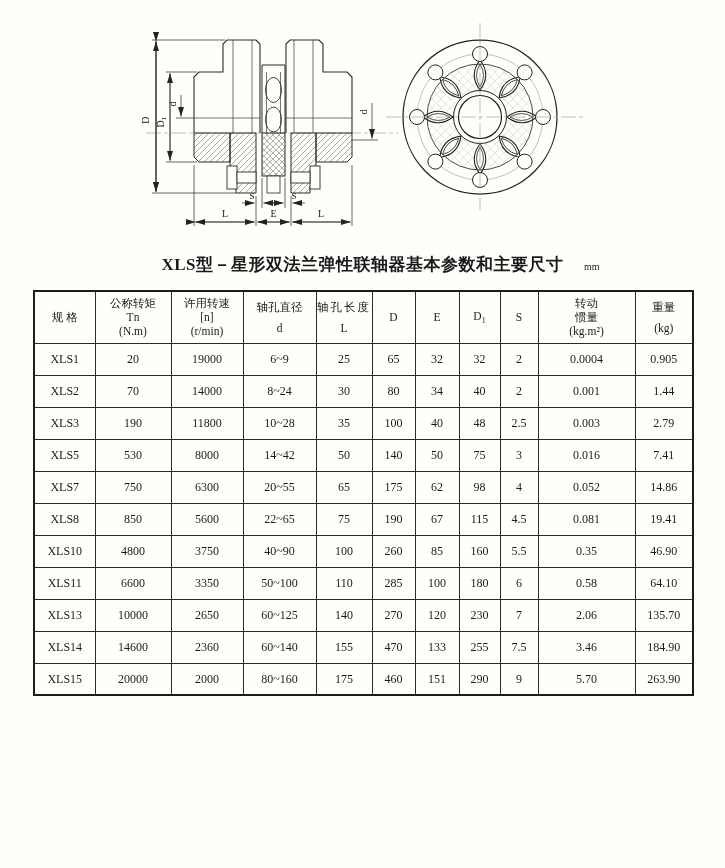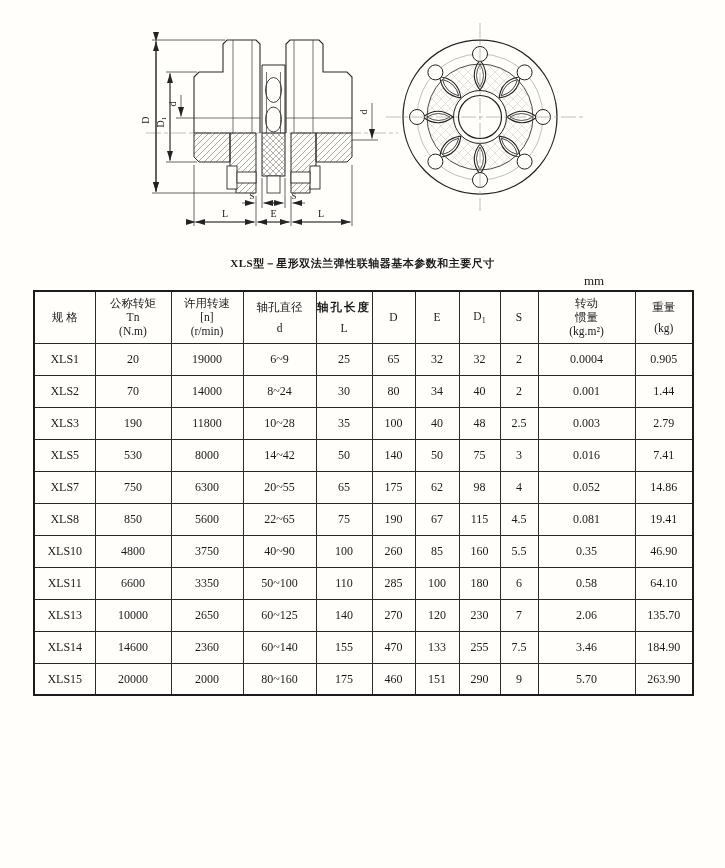--- a/index.html
+++ b/index.html
@@ -12,43 +12,43 @@
     overflow:hidden;
   }
   .page{position:absolute;inset:0;}
   svg.drawing{position:absolute;top:0;left:0;}
   .title-row{
     position:absolute;top:253px;left:0;width:725px;height:22px;
     text-align:center;
   }
   .title{
     display:inline-block;
-    font-size:11px;font-weight:bold;letter-spacing:.5px;
+    font-size:17px;font-weight:bold;letter-spacing:.5px;
   }
   .unit{
-    position:absolute;left:584px;top:20px;
-    font-size:13px;
+    position:absolute;left:584px;top:8px;
+    font-size:10px;
   }
   table.spec{
     position:absolute;left:33px;top:290px;
     width:659px;
     border-collapse:collapse;table-layout:fixed;
     border:2px solid #1c1c1c;
   }
   table.spec th,table.spec td{
     border:1px solid #2a2a2a;
     text-align:center;vertical-align:middle;
     padding:0;font-weight:normal;
     font-size:12px;line-height:1.2;
   }
   table.spec thead tr{height:52px;}
   table.spec tbody tr{height:32px;}
   .hl{font-size:11.5px;line-height:1.22;}
   .hl.gap{margin-top:7px;}
-  .sp{letter-spacing:2px;font-weight:bold;}
+  .sp{letter-spacing:2px;}
   sub{font-size:8px;}
   .dimtext{font-family:"Liberation Serif","DejaVu Serif",serif;font-size:10px;fill:#222;}
 </style>
 </head>
 <body>
 
 <div class="page">
 
   <svg class="drawing" width="725" height="250" viewBox="0 0 725 250">
     <defs>

